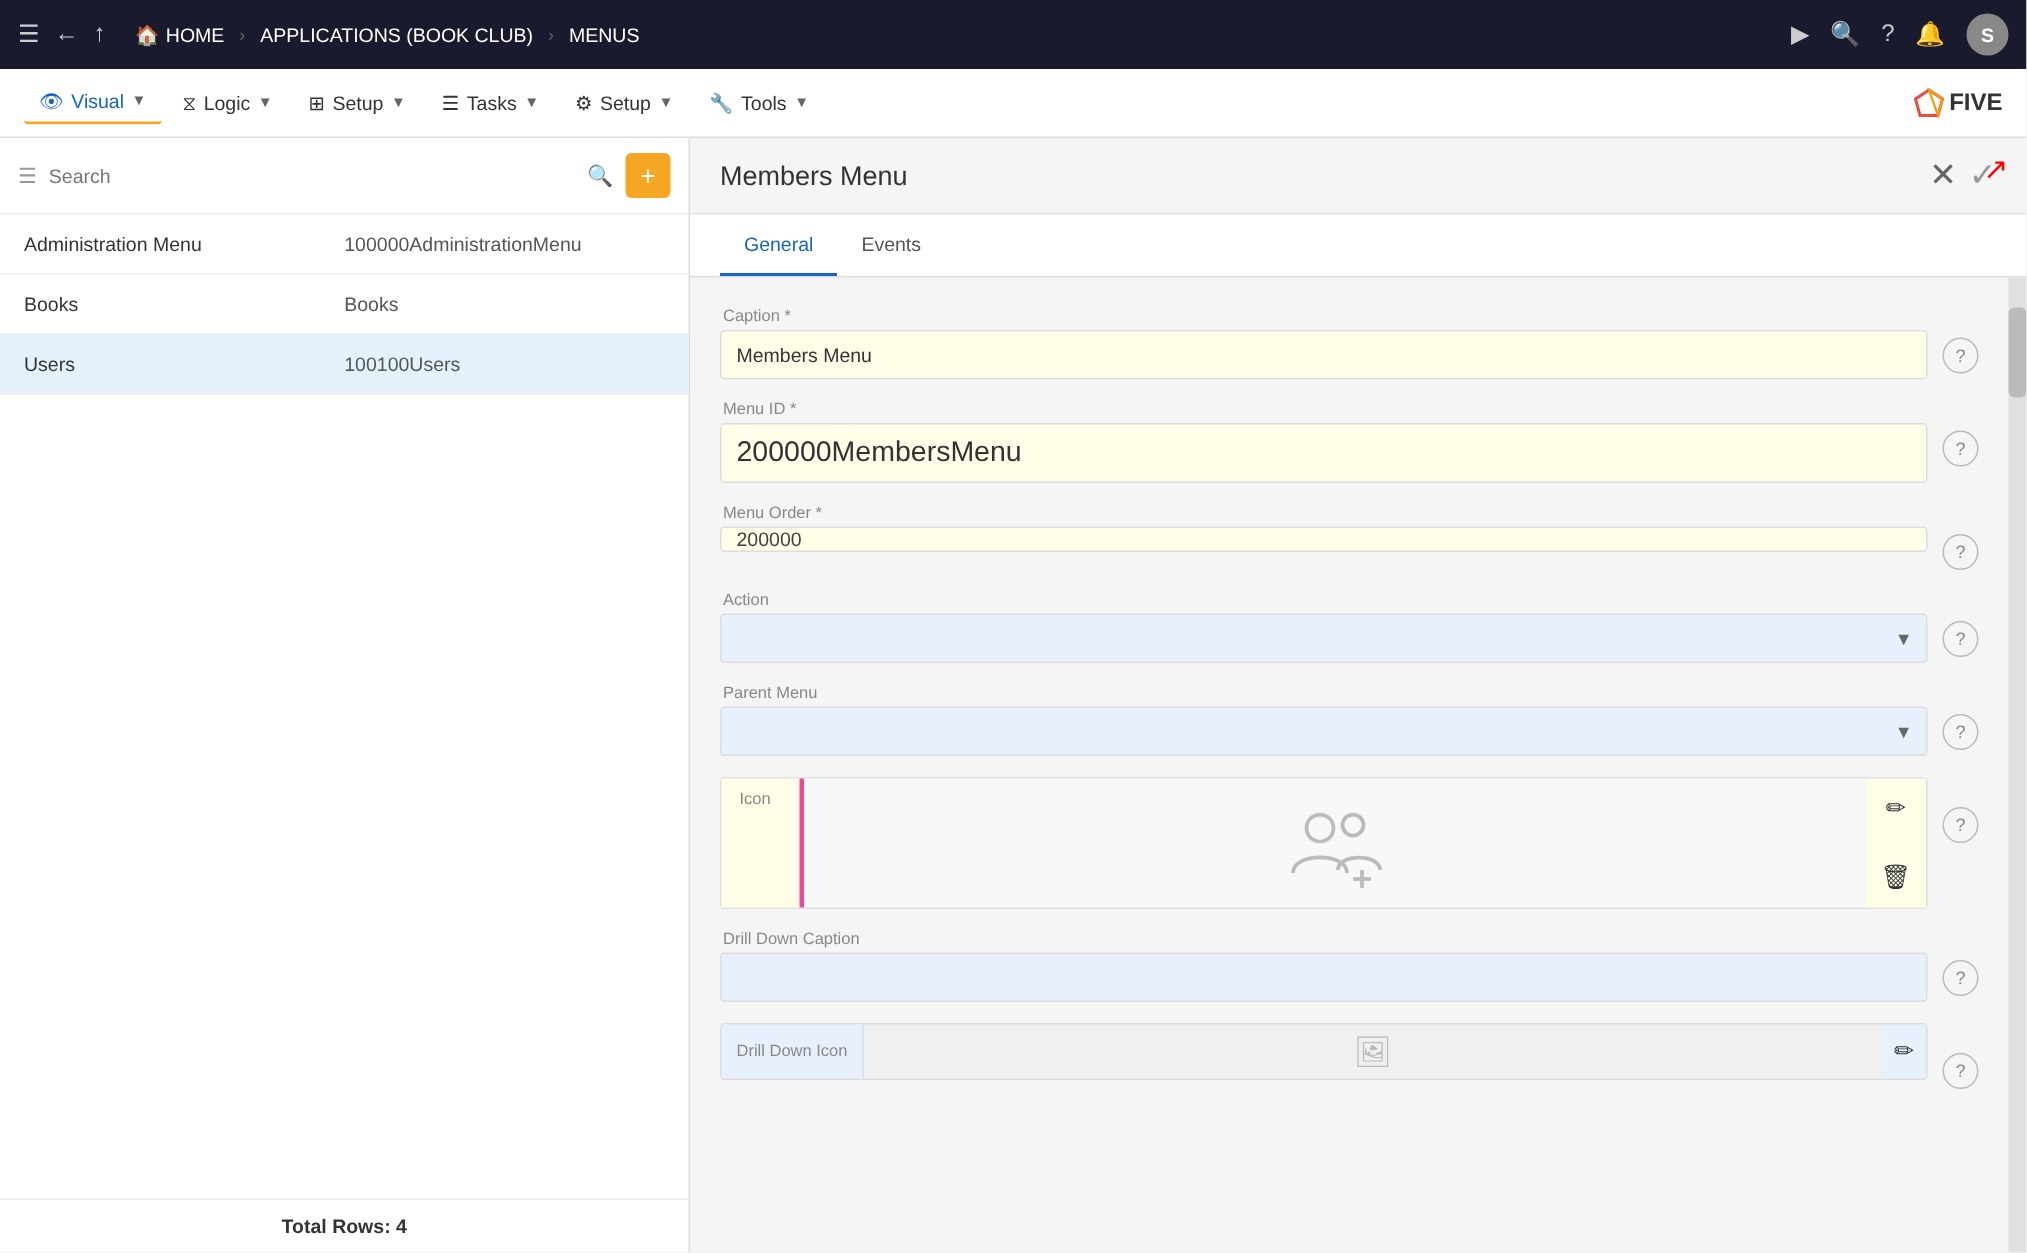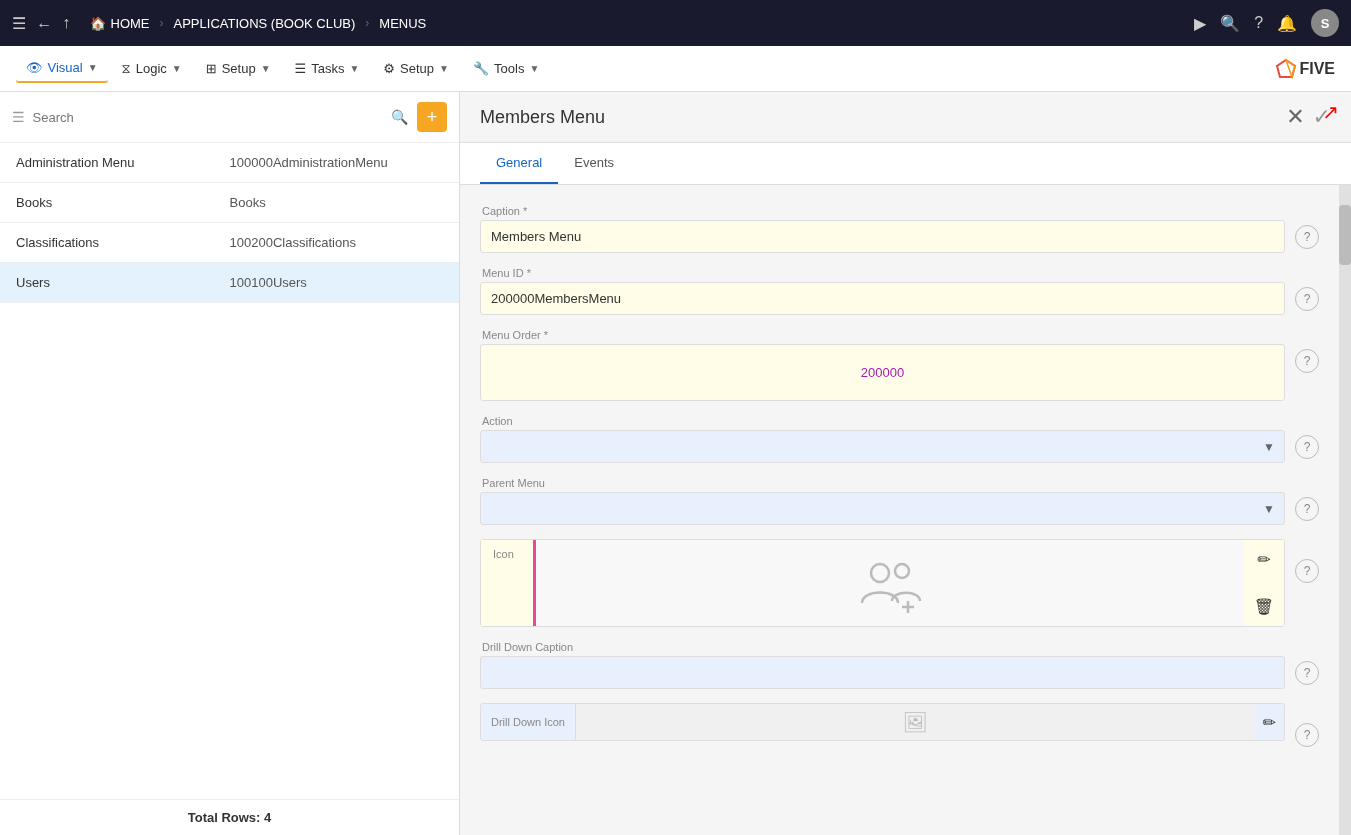--- a/index.html
+++ b/index.html
@@ -260,24 +260,20 @@
 
 
     <div class="table-row">
       <span class="cell-caption">Administration Menu</span>
       <span class="cell-menuid">100000AdministrationMenu</span>
     </div>
     <div class="table-row">
       <span class="cell-caption">Books</span>
       <span class="cell-menuid">Books</span>
     </div>
-    <div class="table-row">
-      <span class="cell-caption">Classifications</span>
-      <span class="cell-menuid">100200Classifications</span>
-    </div>
     <div class="table-row selected">
       <span class="cell-caption">Users</span>
       <span class="cell-menuid">100100Users</span>
     </div>
 
     <div style="flex:1;"></div>
     <div class="table-footer">
       <span>Total Rows: 4</span>
     </div>
   </div>
@@ -311,29 +307,29 @@
           <div class="field-container">
             <label>Caption *</label>
             <input type="text" class="bg-yellow" style="width: 100%; border: 1px solid rgb(221, 221, 221); border-radius: 3px; padding: 8px 10px; font-size: 13px; color: rgb(51, 51, 51); outline: none; background: rgb(255, 253, 231);" value="Members Menu">
           </div>
           <div class="help-icon">?</div>
         </div>
 
         <div class="form-field-wrapper">
           <div class="field-container">
             <label>Menu ID *</label>
-            <input type="text" class="bg-yellow" style="width: 100%; border: 1px solid rgb(221, 221, 221); border-radius: 3px; padding: 8px 10px; font-size: 13px; color: rgb(51, 51, 51); outline: none; background: rgb(255, 253, 231);" value="200000MembersMenu">
+            <input type="text" class="bg-yellow" style="width: 100%; border: 1px solid rgb(221, 221, 221); border-radius: 3px; padding: 8px 10px; font-size: 19px; color: rgb(51, 51, 51); outline: none; background: rgb(255, 253, 231);" value="200000MembersMenu">
           </div>
           <div class="help-icon">?</div>
         </div>
 
         <div class="form-field-wrapper">
           <div class="field-container">
             <label>Menu Order *</label>
-            <input type="text" class="bg-yellow" style="width: 100%; border: 1px solid rgb(221, 221, 221); border-radius: 3px; padding: 20px 10px; font-size: 13px; color: #a21caf; outline: none; background: rgb(255, 253, 231); text-align: center;" value="200000">
+            <input type="text" class="bg-yellow" style="width: 100%; border: 1px solid rgb(221, 221, 221); border-radius: 3px; padding: 0 10px; font-size: 13px; color: #404040; outline: none; background: rgb(255, 253, 231); text-align: left;" value="200000">
           </div>
           <div class="help-icon">?</div>
         </div>
 
         <div class="form-field-wrapper">
           <div class="field-container">
             <label>Action</label>
             <div class="select-wrapper">
               <select style="width:100%;border:1px solid #ddd;border-radius:3px;padding:8px 30px 8px 10px;font-size:13px;color:#333;background:#e8f0fe;outline:none;appearance:none;cursor:pointer;">
                 <option value=""></option>

